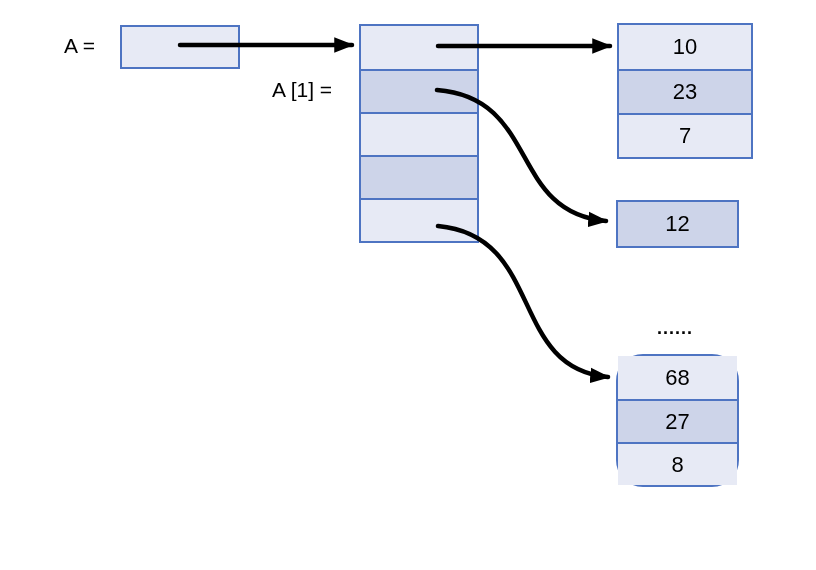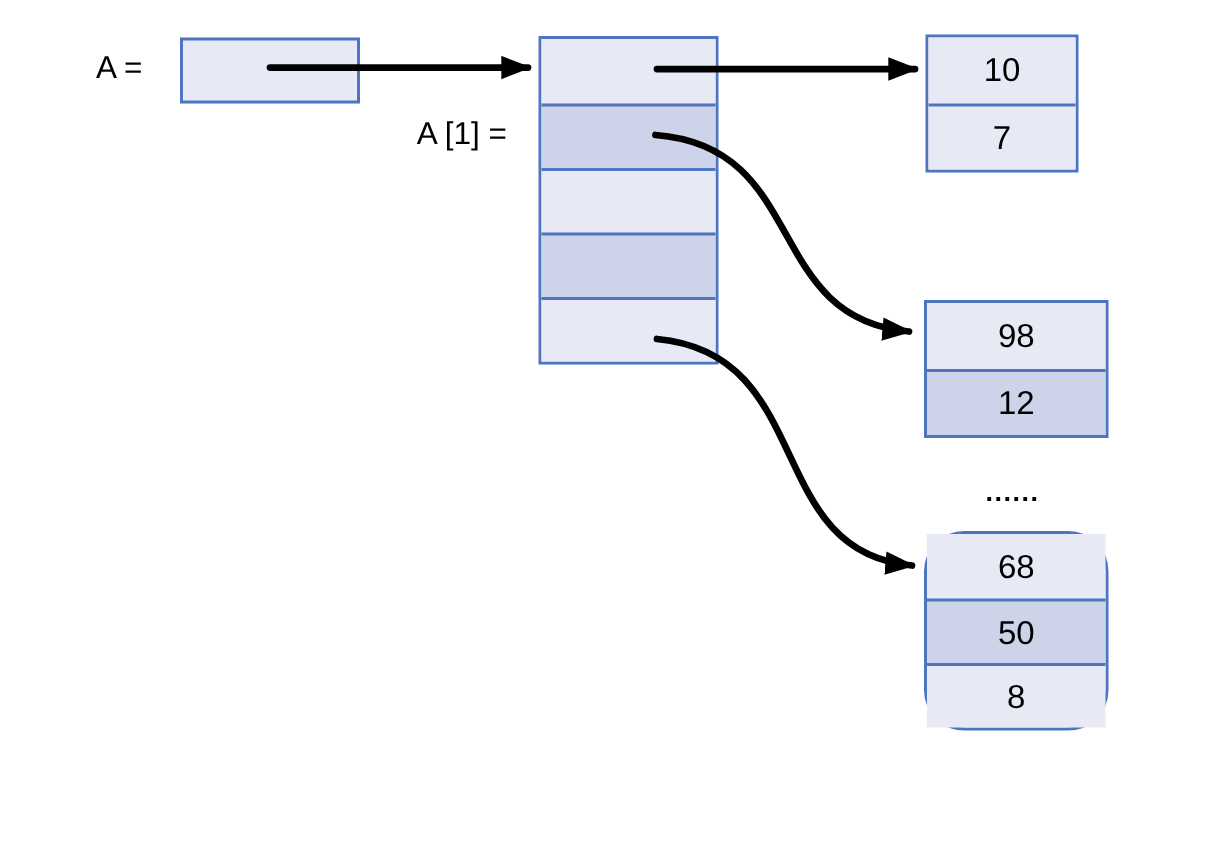--- a/index.html
+++ b/index.html
@@ -42,29 +42,29 @@
   .pbox {
     position: absolute;
     left: 120px; top: 25px;
     width: 120px; height: 44px;
     background: #E7EAF5;
     border: 2px solid #4E74C2;
     box-sizing: border-box;
   }
   .mid-array { left: 359px; top: 24px; width: 120px; }
   .mid-array .cell { height: 43px; }
-  .arr1 { left: 617px; top: 23px;  width: 102px; }
+  .arr1 { left: 617px; top: 23px;  width: 136px; }
   .arr1 .cell { height: 44px; }
   .arr2 { left: 616px; top: 200px; width: 123px; }
   .arr2 .cell { height: 44px; }
   .arr3 { left: 616px; top: 354px; width: 123px; border-radius: 27px; }
   .arr3 .cell { height: 43px; }
 
   .lbl-a   { left: 64px;  top: 33px; }
-  .lbl-a1  { left: 248px; top: 77px; width: 90px; text-align: right; }
+  .lbl-a1  { left: 272px; top: 77px; width: 90px; }
   .dots {
     position: absolute;
     left: 645px; top: 316px; width: 60px;
     text-align: center;
     font-size: 18px;
     font-weight: bold;
     letter-spacing: 1px;
     color: #000000;
     line-height: 24px;
   }
@@ -89,33 +89,33 @@
   <div class="arr mid-array">
     <div class="cell light"></div>
     <div class="cell dark"></div>
     <div class="cell light"></div>
     <div class="cell dark"></div>
     <div class="cell light"></div>
   </div>
 
   <div class="arr arr1">
     <div class="cell light">10</div>
+    <div class="cell dark">23</div>
     <div class="cell light">7</div>
   </div>
 
   <div class="arr arr2">
-    <div class="cell light">98</div>
     <div class="cell dark">12</div>
   </div>
 
   <div class="dots">......</div>
 
   <div class="arr arr3">
     <div class="cell light">68</div>
-    <div class="cell dark">50</div>
+    <div class="cell dark">27</div>
     <div class="cell light">8</div>
   </div>
 
   <svg class="arrows" viewBox="0 0 816 570">
     <defs>
       <marker id="ah" markerUnits="userSpaceOnUse" markerWidth="20" markerHeight="16" viewBox="0 0 18 14" refX="16" refY="7" orient="auto">
         <path d="M0,0 L18,7 L0,14 Z" fill="#000000"></path>
       </marker>
     </defs>
     <path d="M180,45 L352,45" fill="none" stroke="#000000" stroke-width="4.5" stroke-linecap="round" marker-end="url(#ah)"></path>

